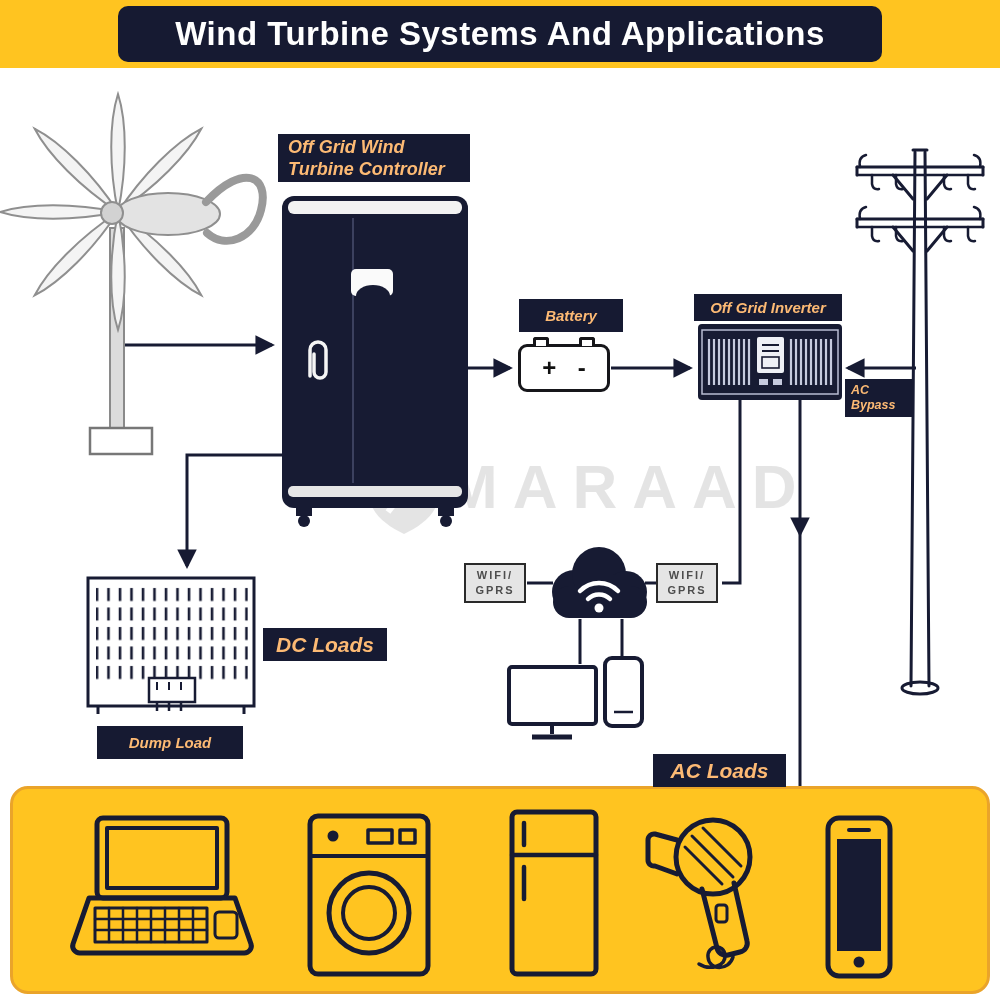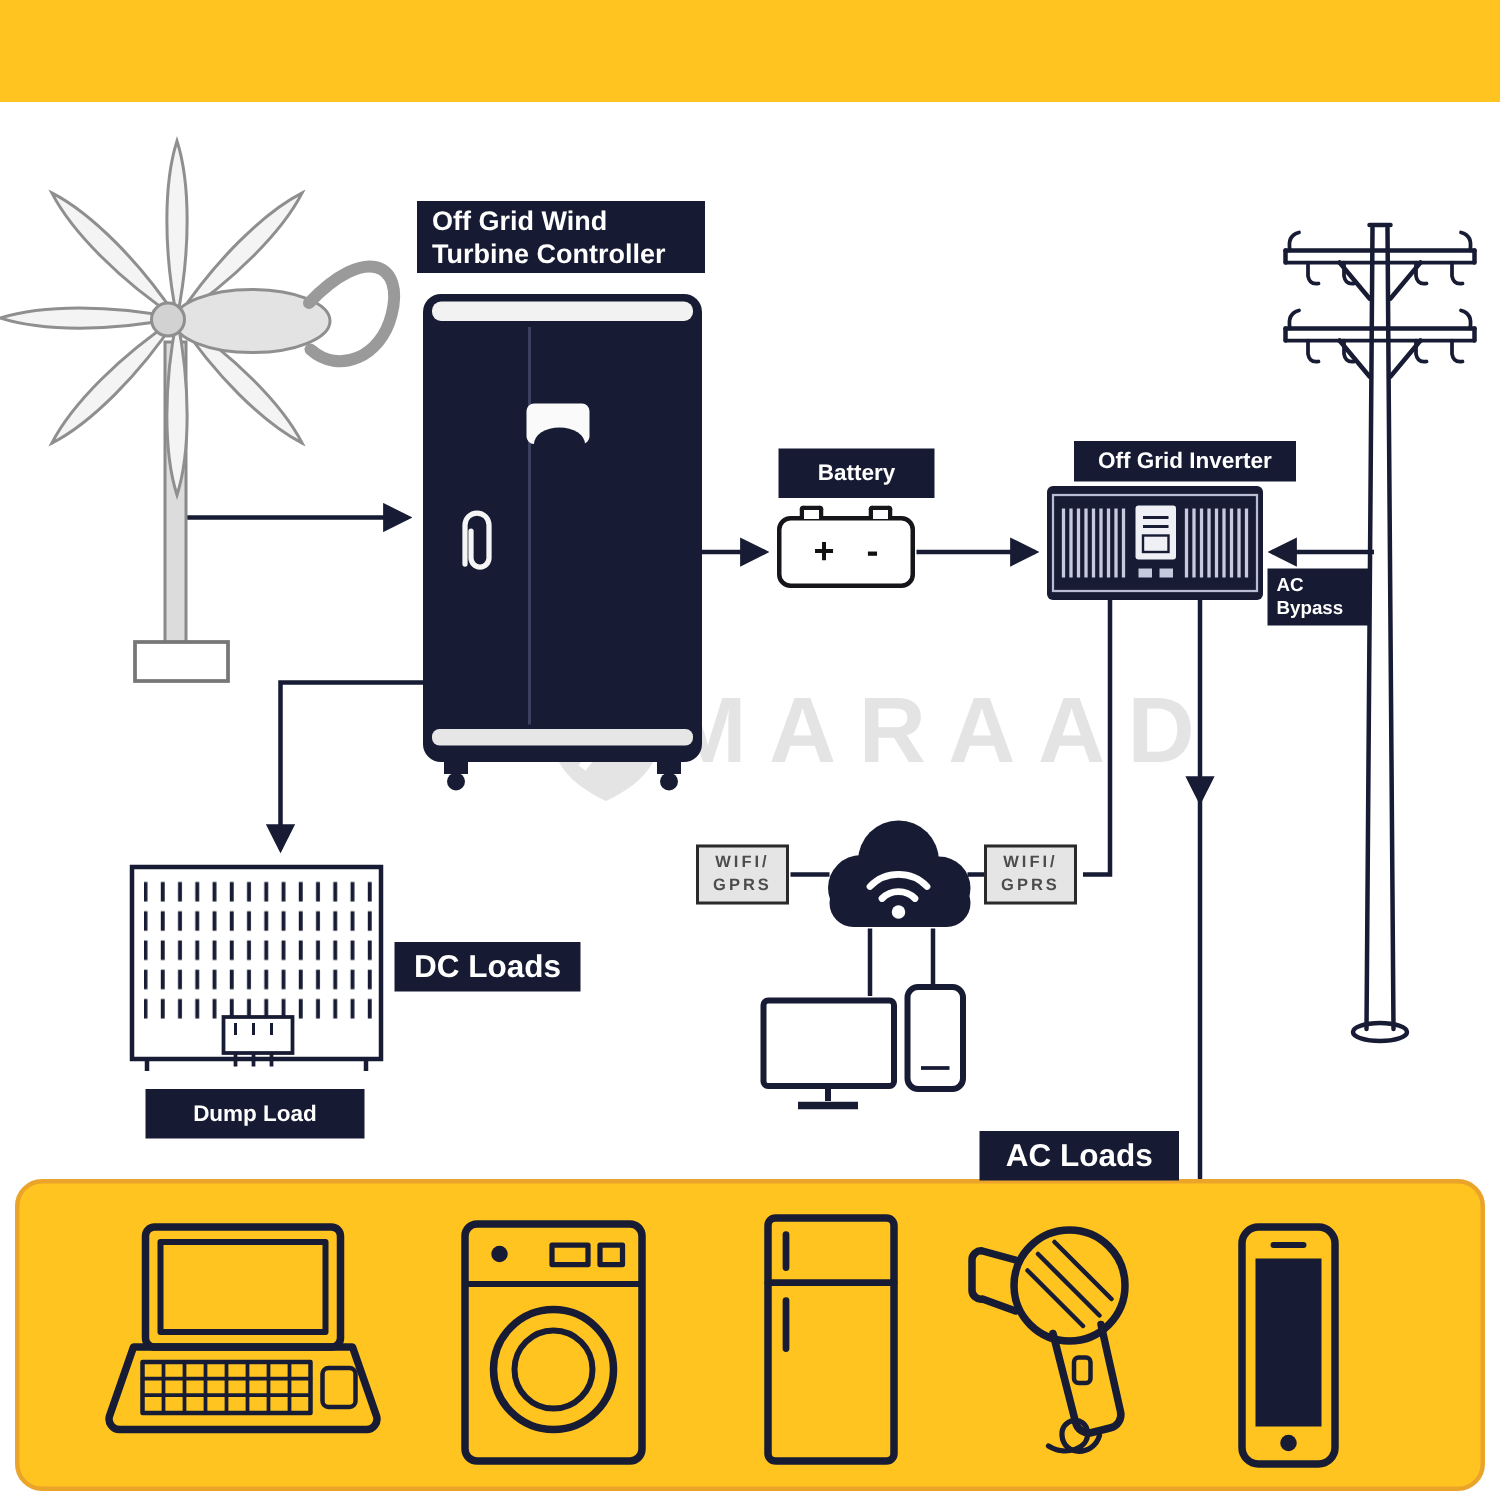--- a/index.html
+++ b/index.html
@@ -9,27 +9,27 @@
   .banner-strip { position:absolute; left:0; top:0; width:1000px; height:68px; background:#ffc420; z-index:1; }
   .title-box { position:absolute; left:118px; top:6px; width:764px; height:56px; background:#161a32; color:#ffffff;
                border-radius:10px; display:flex; align-items:center; justify-content:center;
                font-size:33px; font-weight:bold; letter-spacing:0.5px; z-index:3; }
 
   .bottom-panel { position:absolute; left:10px; top:786px; width:980px; height:208px; background:#ffc420;
                   border:3px solid #eaa42a; border-radius:18px; z-index:1; }
 
   svg.diagram { position:absolute; left:0; top:0; width:1000px; height:1000px; z-index:2; }
 
-  .chip { position:absolute; background:#161a32; color:#ffffff; font-weight:bold; z-index:3;
-          display:flex; align-items:center; justify-content:center; }
+  .chip { position:absolute; background:#161a32; color:#fdba74; font-weight:bold; z-index:3;
+          display:flex; align-items:center; justify-content:center;font-style:italic; }
   .lbl-controller { left:278px; top:134px; width:192px; height:48px; font-size:18px;
                     flex-direction:column; align-items:flex-start; justify-content:center;
                     padding-left:10px; line-height:1.25; }
   .lbl-battery  { left:519px; top:299px; width:104px;  height:33px; font-size:15px; }
-  .lbl-inverter { left:694px; top:294px; width:148px; height:27px; font-size:15px;margin-left:22px; }
+  .lbl-inverter { left:694px; top:294px; width:148px; height:27px; font-size:15px; }
   .lbl-acbypass { left:845px; top:379px; width:68px;  height:38px; font-size:12.5px;
                   flex-direction:column; align-items:flex-start; justify-content:center;
                   padding-left:6px; line-height:1.2; }
   .lbl-dcloads  { left:263px; top:628px; width:124px; height:33px; font-size:21px; }
   .lbl-dumpload { left:97px;  top:726px; width:146px; height:33px; font-size:15px; }
   .lbl-acloads  { left:653px; top:726px; width:133px; height:33px; font-size:21px;margin-top:28px; }
 
   .wifi-box { position:absolute; width:62px; background:#e5e5e5; border:2px solid #2a2a2a; color:#4d4d4d;
               font-weight:bold; font-size:11px; letter-spacing:2px; text-align:center; line-height:1.35;
               padding:3px 2px; z-index:3; }
@@ -259,20 +259,21 @@
     </g>
 
     <g stroke="#171b33" fill="none">
       <rect x="828" y="818" width="62" height="158" rx="11" stroke-width="5"></rect>
       <line x1="849" y1="830" x2="869" y2="830" stroke-width="4" stroke-linecap="round"></line>
       <rect x="837" y="839" width="44" height="112" fill="#171b33" stroke="none"></rect>
       <circle cx="859" cy="962" r="5.5" fill="#171b33" stroke="none"></circle>
     </g>
   </svg>
 
+  <div class="title-box">Wind Turbine Systems And Applications</div>
 
   <div class="chip lbl-controller">
     <div>Off Grid Wind</div>
     <div>Turbine Controller</div>
   </div>
 
   <div class="chip lbl-battery">Battery</div>
 
   <div class="battery-box">
     <span class="batt-term t1"></span>

